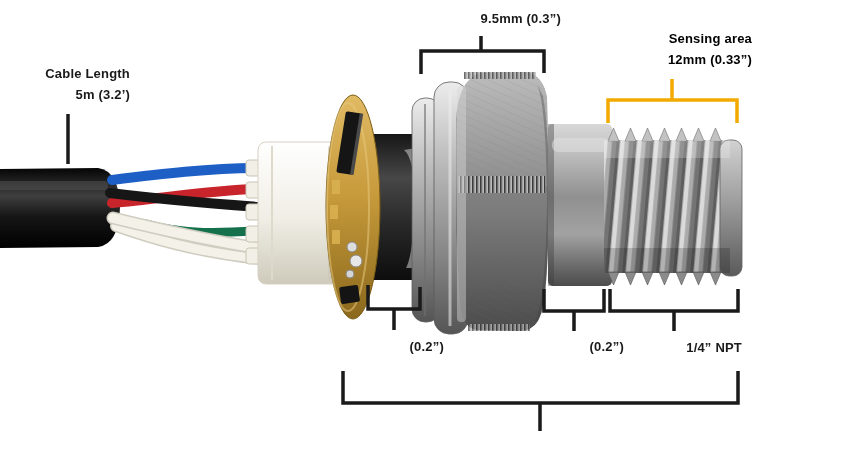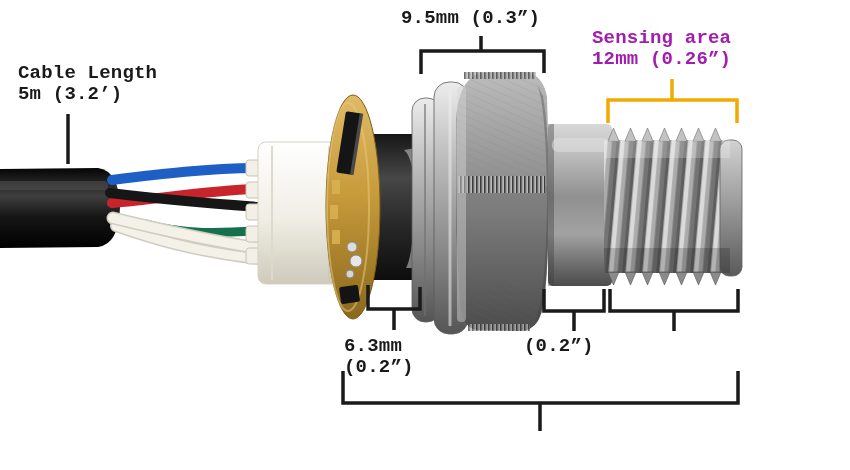--- a/index.html
+++ b/index.html
@@ -5,30 +5,29 @@
   html,body{margin:0;padding:0;background:#ffffff;}
   .stage{
     position:relative;
     width:850px;height:470px;
     background:#ffffff;
     font-family:"Liberation Sans", sans-serif;
     overflow:hidden;
   }
   .dim{
     position:absolute;
-    text-align:left;
+    text-align:right;
     font-weight:bold;
-    font-size:19px;
+    font-size:13px;
     line-height:21px;
     color:#1a1a1a;
     letter-spacing:.2px;
     white-space:nowrap;
-    font-family:Liberation Mono, monospace;
   }
-  .dim.orange{color:#a21caf;}
+  .dim.orange{color:#000000;}
   svg{position:absolute;left:0;top:0;}
 </style>
 </head>
 <body>
 
 <div class="stage">
 
   <svg width="850" height="470" viewBox="0 0 850 470">
     <defs>
       <linearGradient id="cableGrad" x1="0" y1="0" x2="0" y2="1">
@@ -206,38 +205,40 @@
       <path d="M544,289 L544,311 L604,311 L604,289 M574,311 L574,331"></path>
       <path d="M610,289 L610,311 L738,311 L738,289 M674,311 L674,331"></path>
       <path d="M343,371 L343,403 L738,403 L738,371 M540,403 L540,431"></path>
     </g>
 
     <g fill="none" stroke="#f2a900" stroke-width="3.5">
       <path d="M608,123 L608,100 L737,100 L737,123 M672,100 L672,79"></path>
     </g>
   </svg>
 
-  <div class="dim" style="left:18px;top:63px;width:124px;">
+  <div class="dim" style="left:6px;top:63px;width:124px;">
     <div>Cable Length</div>
     <div>5m (3.2’)</div>
   </div>
 
   <div class="dim" style="left:401px;top:8px;width:160px;">
     <div>9.5mm (0.3”)</div>
   </div>
 
   <div class="dim orange" style="left:592px;top:28px;width:160px;">
     <div>Sensing area</div>
-    <div>12mm (0.26”)</div>
+    <div>12mm (0.33”)</div>
   </div>
 
   <div class="dim" style="left:344px;top:336px;width:100px;">
-    <div>6.3mm</div>
     <div>(0.2”)</div>
   </div>
 
   <div class="dim" style="left:524px;top:336px;width:100px;">
     <div>(0.2”)</div>
   </div>
 
+  <div class="dim" style="left:606px;top:337px;width:136px;">
+    <div>1/4” NPT</div>
+  </div>
 
 
 </div>
 
 </body></html>

